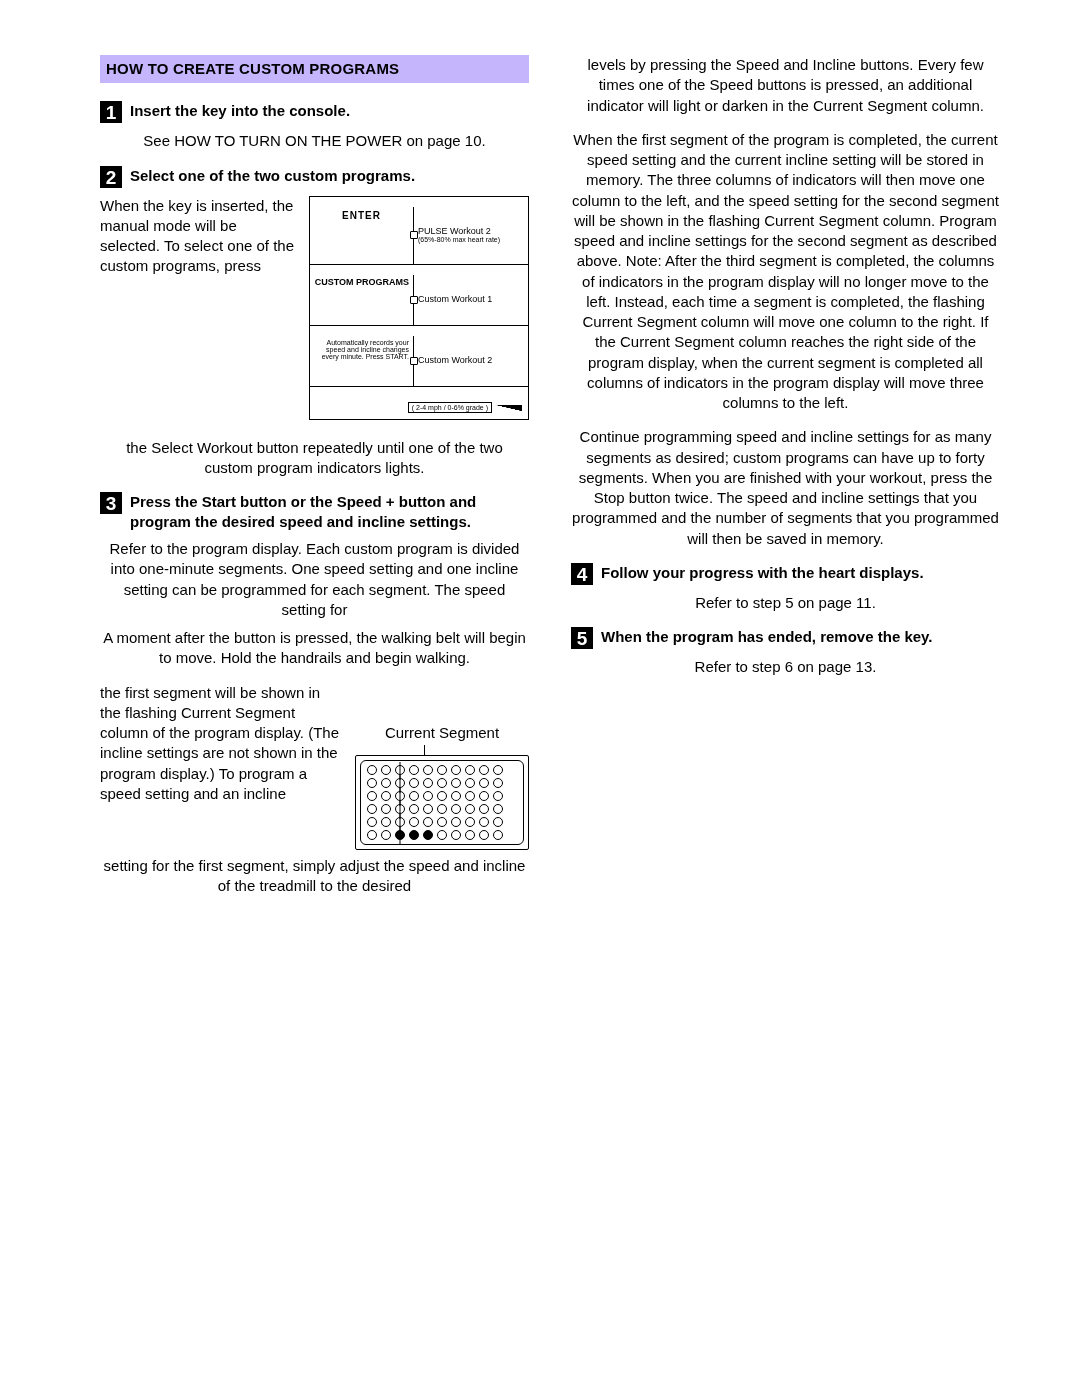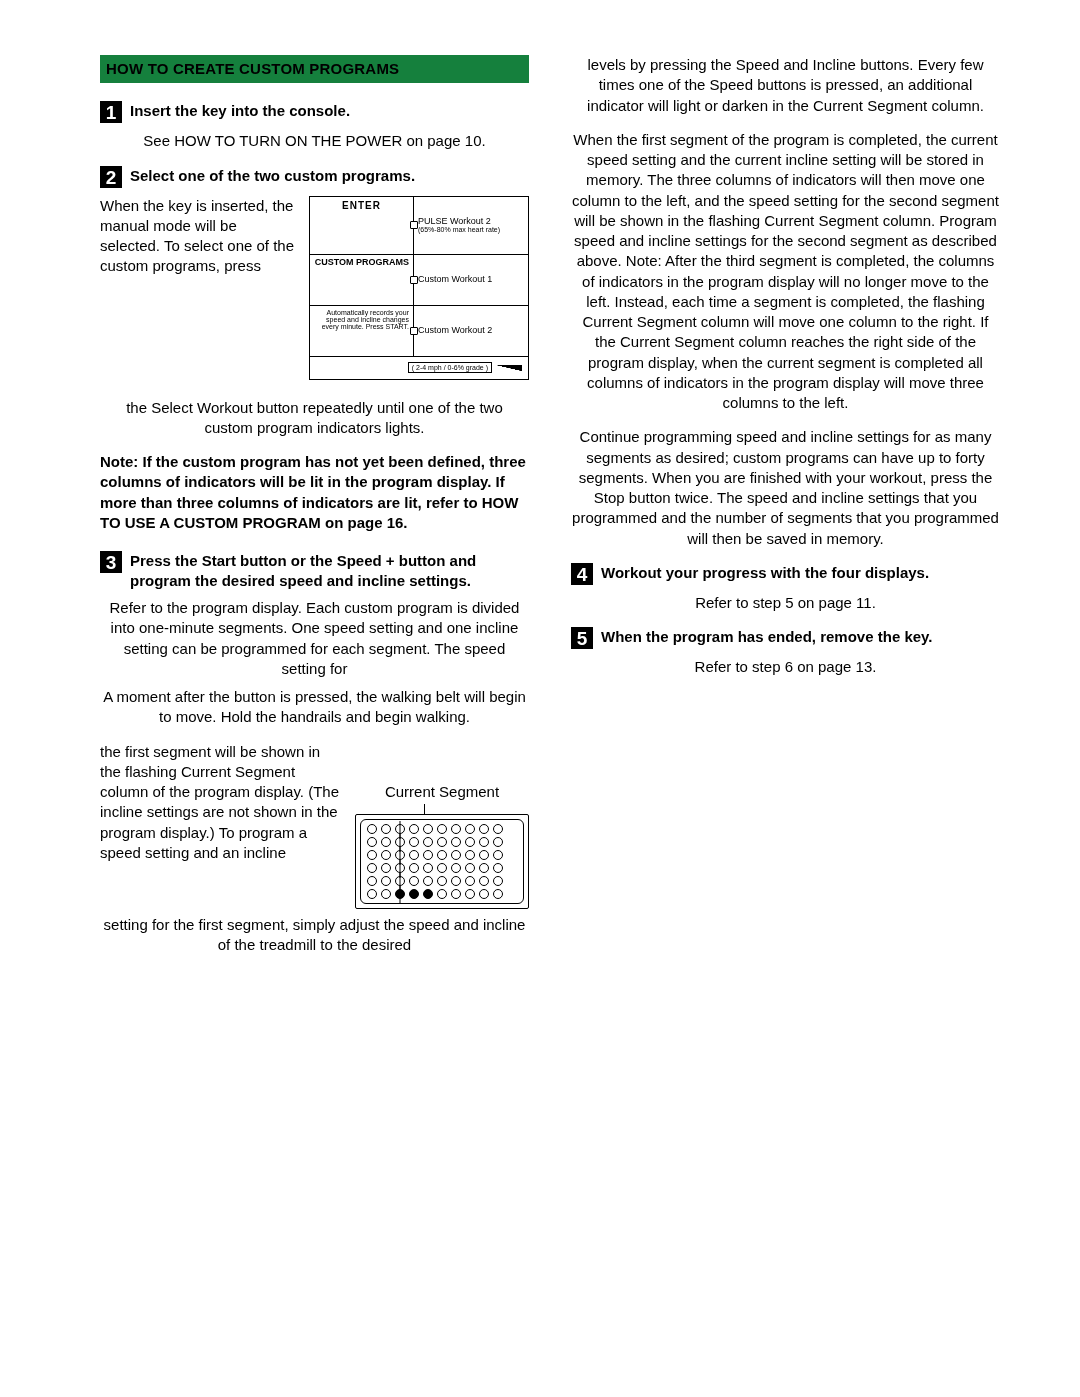--- a/index.html
+++ b/index.html
@@ -20,21 +20,21 @@
   }
   .cols {
     display: flex;
     gap: 42px;
   }
   .col {
     flex: 1 1 0;
     min-width: 0;
   }
   .heading-bar {
-    background: #15803d;
+    background: #c4b5fd;
     padding: 4px 6px 4px 6px;
     font-weight: bold;
     font-size: 15px;
     letter-spacing: 0.2px;
     margin-bottom: 18px;
   }
   .step {
     display: flex;
     align-items: flex-start;
     margin: 0 0 8px 0;
@@ -80,20 +80,21 @@
     width: 220px;
     border: 1px solid #000;
     font-size: 9px;
     line-height: 1.1;
     box-sizing: border-box;
   }
   .cp-row {
     display: flex;
     align-items: stretch;
     border-bottom: 1px solid #000;
+    margin-top: 10px;
   }
   .cp-row:last-child { border-bottom: none; }
   .cp-left {
     width: 104px;
     padding: 3px 4px;
     border-right: 1px solid #000;
     box-sizing: border-box;
     text-align: right;
   }
   .cp-right {
@@ -254,21 +255,20 @@
           </div>
           <div class="cp-row cp-last-row" style="border-bottom:none;">
             <span class="cp-scale">( 2-4 mph / 0-6% grade )</span>
             <span class="cp-wedge"></span>
           </div>
         </div>
         <span>When the key is inserted, the manual mode will be selected. To select one of the custom programs, press</span>
       </div>
       <div class="para" style="margin-top:14px;">the Select Workout button repeatedly until one of the two custom program indicators lights.</div>
 
-      <div class="note">Note: If the custom program has not yet been defined, three columns of indicators will be lit in the program display. If more than three columns of indicators are lit, refer to HOW TO USE A CUSTOM PROGRAM on page 16.</div>
 
       <div class="step">
         <div class="num">3</div>
         <div class="step-title">Press the Start button or the Speed + button and program the desired speed and incline settings.</div>
       </div>
 
       <div class="para" style="margin-bottom:0;">Refer to the program display. Each custom program is divided into one-minute segments. One speed setting and one incline setting can be programmed for each segment. The speed setting for</div>
 
       <div class="para">A moment after the button is pressed, the walking belt will begin to move. Hold the handrails and begin walking.</div>
 
@@ -363,21 +363,21 @@
     <div class="col">
 
       <div class="para" style="margin-top:0;">levels by pressing the Speed and Incline buttons. Every few times one of the Speed buttons is pressed, an additional indicator will light or darken in the Current Segment column.</div>
 
       <div class="para">When the first segment of the program is completed, the current speed setting and the current incline setting will be stored in memory. The three columns of indicators will then move one column to the left, and the speed setting for the second segment will be shown in the flashing Current Segment column. Program speed and incline settings for the second segment as described above. Note: After the third segment is completed, the columns of indicators in the program display will no longer move to the left. Instead, each time a segment is completed, the flashing Current Segment column will move one column to the right. If the Current Segment column reaches the right side of the program display, when the current segment is completed all columns of indicators in the program display will move three columns to the left.</div>
 
       <div class="para">Continue programming speed and incline settings for as many segments as desired; custom programs can have up to forty segments. When you are finished with your workout, press the Stop button twice. The speed and incline settings that you programmed and the number of segments that you programmed will then be saved in memory.</div>
 
       <div class="step" style="margin-top:10px;">
         <div class="num">4</div>
-        <div class="step-title">Workout your progress with the four displays.</div>
+        <div class="step-title">Follow your progress with the heart displays.</div>
       </div>
       <div class="para">Refer to step 5 on page 11.</div>
 
       <div class="step">
         <div class="num">5</div>
         <div class="step-title">When the program has ended, remove the key.</div>
       </div>
       <div class="para">Refer to step 6 on page 13.</div>
 
     </div>

